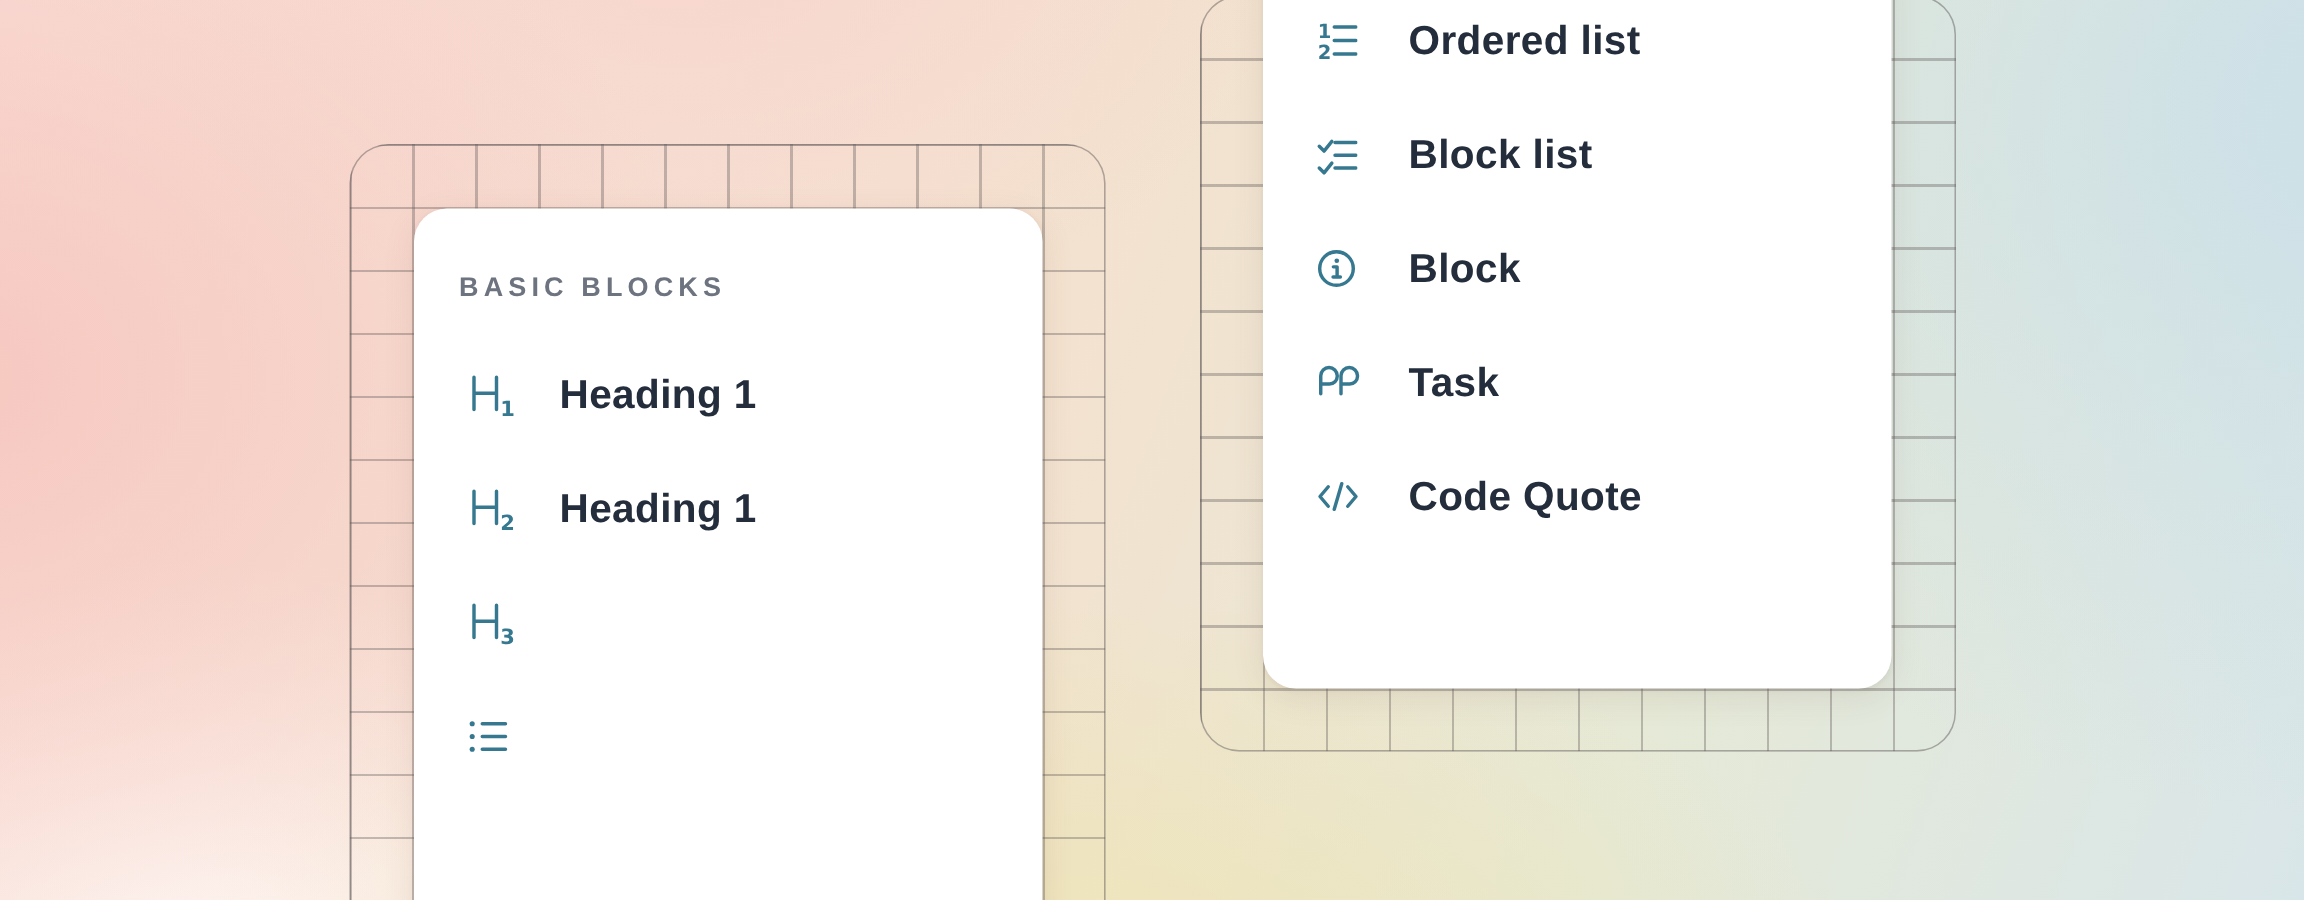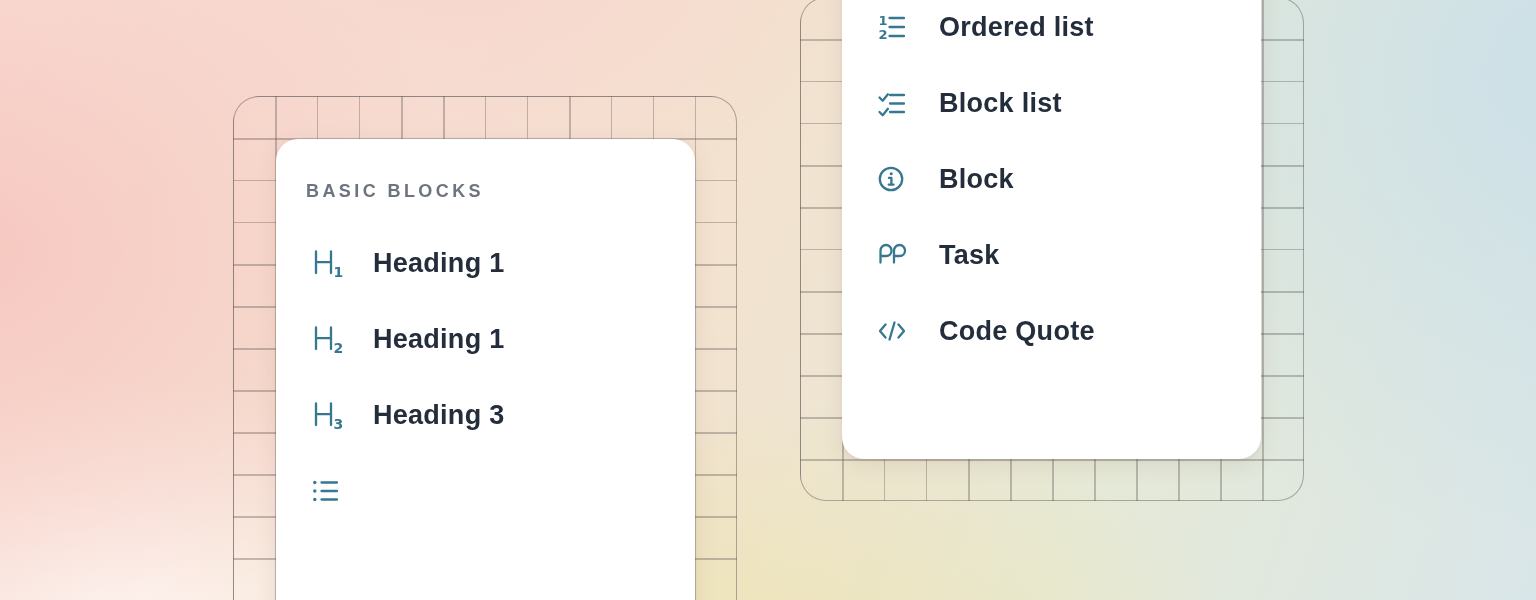--- a/index.html
+++ b/index.html
@@ -87,21 +87,20 @@
     <span class="item-label">Heading 1</span>
   </div>
 
   <div class="menu-item">
     <span class="item-icon">
             <svg width="34" height="30" viewBox="0 0 34 30" fill="none" stroke="currentColor" stroke-width="2.3" stroke-linecap="round" stroke-linejoin="round">
               <path d="M5 3.5 V25 M20 3.5 V25 M5 14.2 H20"></path>
               <text x="22.5" y="29" font-size="14" font-family="DejaVu Sans, sans-serif" font-weight="bold" fill="currentColor" stroke="none">3</text>
             </svg>
           </span>
-    <span class="item-label">Heading 3</span>
   </div>
 
   <div class="menu-item">
     <span class="item-icon">
             <svg width="28" height="28" viewBox="0 0 28 28" fill="none" stroke="currentColor" stroke-width="2.3" stroke-linecap="round" stroke-linejoin="round">
               <path d="M10.5 5.5 H26 M10.5 14 H26 M10.5 22.5 H26"></path>
               <circle cx="3.8" cy="5.5" r="1.7" fill="currentColor" stroke="none"></circle>
               <circle cx="3.8" cy="14" r="1.7" fill="currentColor" stroke="none"></circle>
               <circle cx="3.8" cy="22.5" r="1.7" fill="currentColor" stroke="none"></circle>
             </svg>

